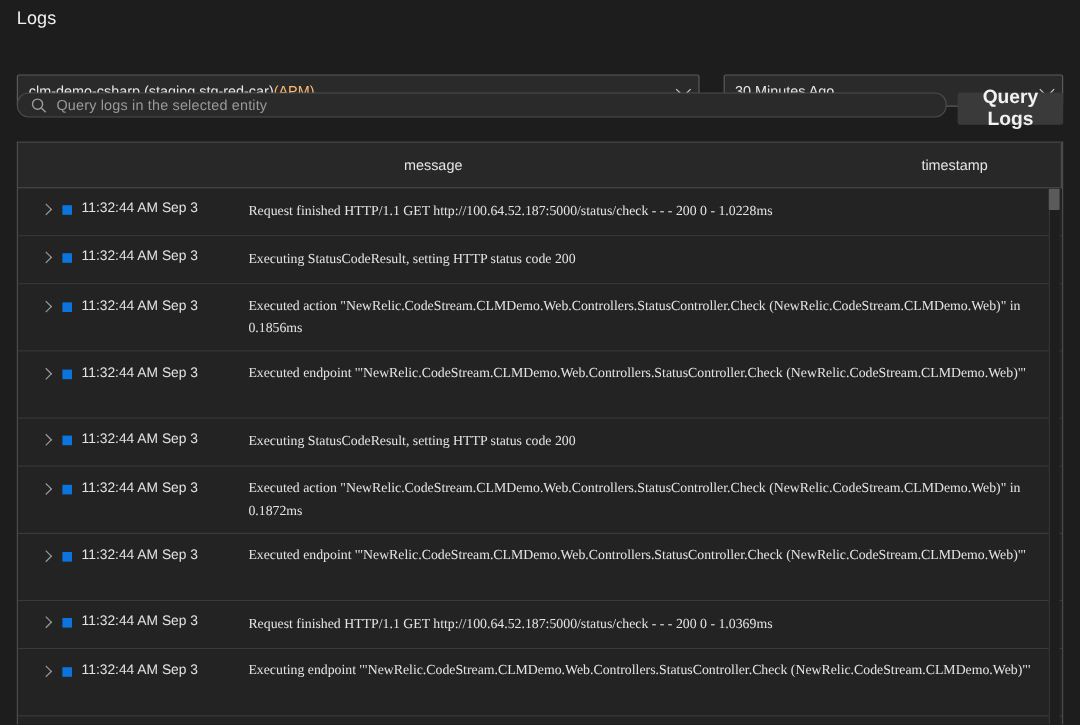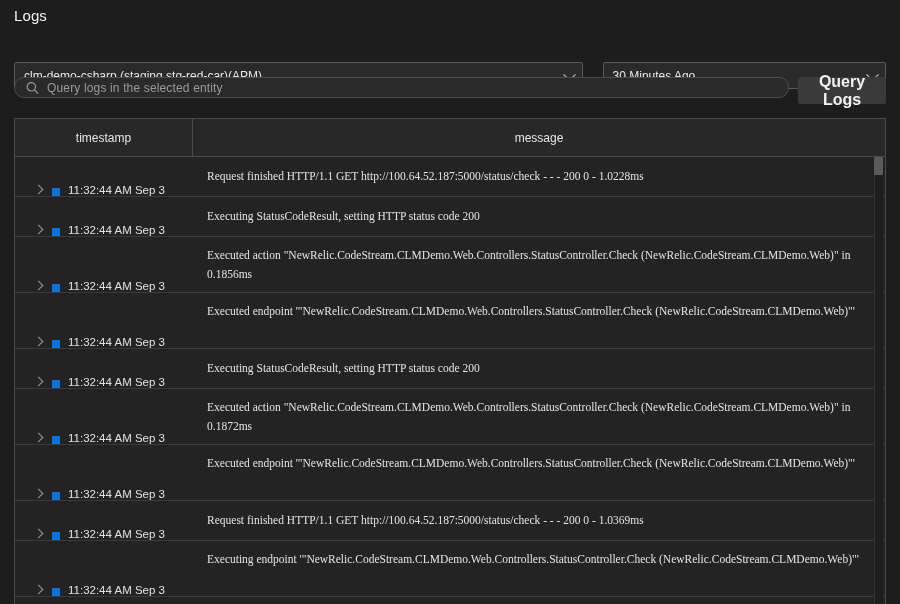--- a/index.html
+++ b/index.html
@@ -45,21 +45,21 @@
     align-items: center;
     padding: 0 24px 0 9px;
     color: #e8e8e8;
     font-size: 12px;
     white-space: nowrap;
     overflow: hidden;
     cursor: pointer;
   }
   .select-entity { width: 574px; }
   .select-range  { width: 286px; text-decoration: underline; }
-  .select-box .sub { color: #e5e5e5; }
+  .select-box .sub { color: #fdba74; }
   .chevron {
     position: absolute;
     right: 8px; top: 50%;
     width: 9px; height: 9px;
     transform: translateY(-65%) rotate(45deg);
     border-right: 1.6px solid #c8c8c8;
     border-bottom: 1.6px solid #c8c8c8;
   }
 
   
@@ -147,21 +147,21 @@
     display: flex;
     border-bottom: 1px solid #3a3a3a;
     background: #232323;
     cursor: pointer;
   }
   .row.one-line { height: 40px; }
   .row.two-line { height: 56px; }
   .cell-ts {
     width: 178px;
     display: flex;
-    align-items: flex-end;
+    align-items: flex-start;
     padding-top: 11px;
     padding-left: 20px;
     gap: 8px;
     flex-shrink: 0;
   }
   .row.two-line .cell-ts { padding-top: 12px; }
   .expand-icon {
     width: 9px; height: 12px;
     position: relative;
     flex-shrink: 0;
@@ -252,22 +252,22 @@
       <span class="query-placeholder">Query logs in the selected entity</span>
     </div>
 
     <button class="query-btn">Query Logs</button>
 
   </div>
 
   <div class="table-wrap">
 
     <div class="thead">
+      <div class="th th-message">message</div>
       <div class="th th-timestamp">timestamp</div>
-      <div class="th th-message">message</div>
     </div>
 
     <div class="tbody" id="tbody">
       <div class="row one-line">
           <div class="cell-ts">
             <span class="expand-icon"></span>
             <span class="level-dot" style="background: rgb(12, 116, 223);"></span>
             <span class="ts-text">11:32:44 AM Sep 3</span>
           </div>
           <div class="cell-msg">Request finished HTTP/1.1 GET http://100.64.52.187:5000/status/check - - - 200 0 - 1.0228ms</div>

